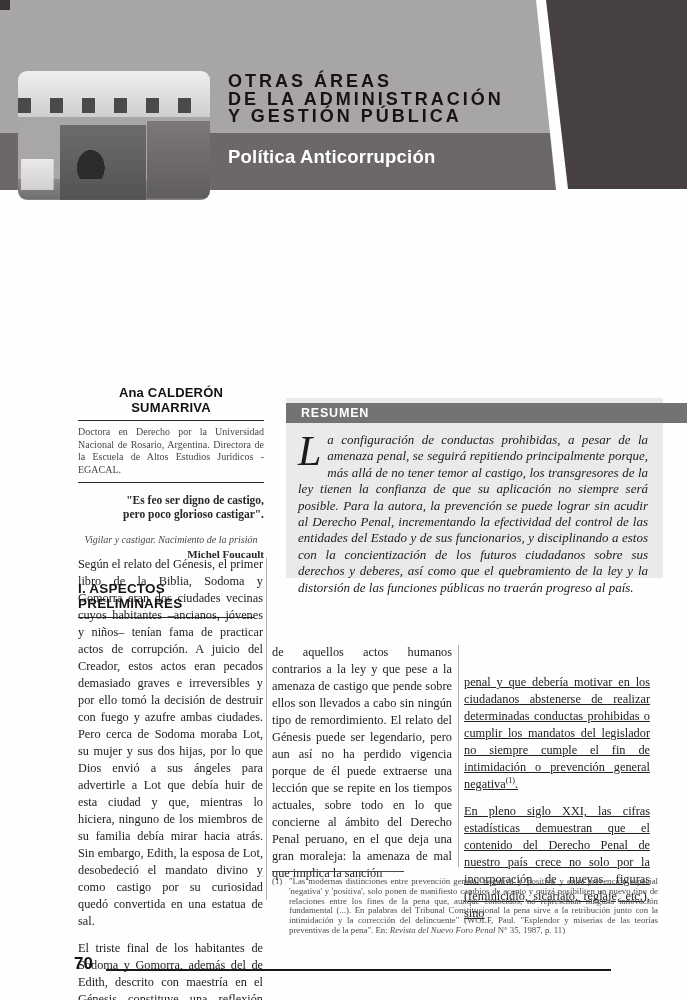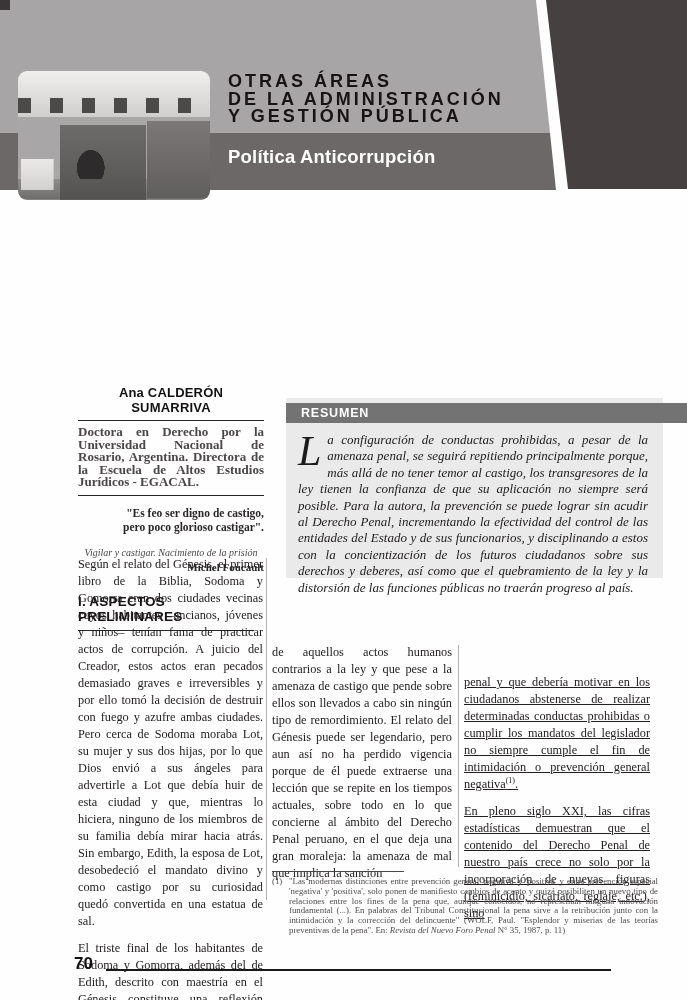--- a/index.html
+++ b/index.html
@@ -41,21 +41,21 @@
   .article-title{left:67px;top:251px;width:553px;text-align:right;
       font-family:"Liberation Sans",sans-serif;font-weight:bold;font-size:22px;
       line-height:26px;color:#121011;letter-spacing:0.2px;}
 
   
   .author-col{left:78px;top:376px;width:186px;margin-top:9px;}
   .author-name{font-family:"Liberation Sans",sans-serif;font-weight:bold;font-size:13px;
                text-align:center;color:#131011;letter-spacing:0.2px;}
   .rule{border:0;border-top:1.6px solid #2a2627;margin:0;}
   .rule-name{margin-top:5px;}
-  .author-bio{margin-top:5px;font-size:13px;line-height:12.6px;text-align:justify;color:#4b4647;font-weight:bold;}
+  .author-bio{margin-top:5px;font-size:10px;line-height:12.6px;text-align:justify;color:#4b4647;}
   .rule-bio{margin-top:6px;}
   .pull-quote{margin-top:10px;text-align:right;font-weight:bold;font-size:11.5px;
               line-height:14px;color:#2a2627;}
   .quote-source{margin-top:13px;text-align:center;font-style:italic;font-size:10px;
                 line-height:12px;color:#4b4647;}
   .quote-author{text-align:right;font-weight:bold;font-size:11px;margin-top:2px;color:#2a2627;}
   .section-heading{margin-top:21px;font-family:"Liberation Sans",sans-serif;font-weight:bold;
                    font-size:13.5px;color:#171314;letter-spacing:0.2px;}
   .rule-heading{margin-top:6px;width:176px;}
 

